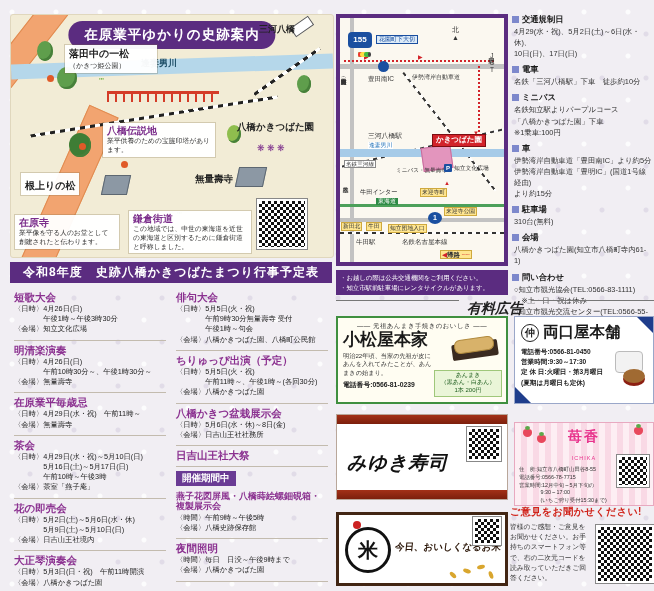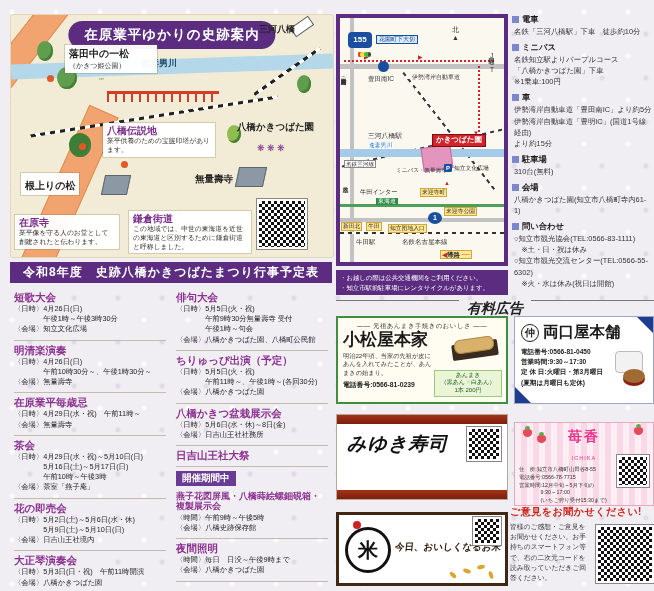--- a/index.html
+++ b/index.html
@@ -77,21 +77,21 @@
   .km-price{font-size:6px;color:#1c5c1c;background:#eaf5d8;border:1px solid #9fc77a;padding:1px 2px;text-align:center;line-height:1.3;}
   #ad-ryoguchi{left:514px;top:316px;width:140px;height:88px;border:1px solid #9aa7c9;padding:5px 6px;position:absolute;}
   .corner{width:0;height:0;border-style:solid;}
   .rg-row{display:flex;align-items:center;gap:4px;}
   .circle-mark{width:16px;height:16px;border:1.6px solid #222;border-radius:50%;display:flex;align-items:center;justify-content:center;
     font-family:"Liberation Serif","DejaVu Serif",serif;font-weight:bold;font-size:10px;color:#222;flex:0 0 auto;}
   .rg-name{font-family:"Liberation Serif","DejaVu Serif",serif;font-weight:bold;font-size:15.5px;color:#181818;white-space:nowrap;}
   .rg-lines{font-size:6.6px;color:#222;line-height:1.55;margin-top:4px;font-weight:bold;}
   #ad-miyuki{left:336px;top:414px;width:172px;height:86px;border:1px solid #b9a79a;}
   .my-bar{left:0;width:172px;height:9px;background:linear-gradient(#a33118,#7c1f0c);}
-  .my-name{font-family:"Liberation Serif","DejaVu Serif",serif;font-weight:bold;font-size:19px;color:#111;font-style:italic;letter-spacing:1px;}
+  .my-name{font-family:"Liberation Serif","DejaVu Serif",serif;font-weight:bold;font-size:19px;color:#111;font-style:italic;letter-spacing:1px;margin-top:19px;}
   .my-lines{font-size:8px;font-weight:bold;color:#222;line-height:1.6;}
   #ad-ichika{left:514px;top:422px;width:140px;height:84px;border:1px solid #e8a9c0;
     background:repeating-linear-gradient(90deg,#fdeef3 0 6px,#f9d9e5 6px 12px);padding:3px 4px;}
   .ic-name{color:#e8338c;font-weight:bold;font-size:14px;letter-spacing:2px;}
   .ic-sub{color:#e8338c;font-size:5.5px;letter-spacing:1px;}
   .ic-lines{font-size:5.4px;color:#333;line-height:1.45;}
   .berry{width:9px;height:8px;background:#e8485c;border-radius:50% 50% 60% 60%;position:absolute;}
   .berry:after{content:"";position:absolute;left:2px;top:-3px;width:5px;height:4px;background:#5da84a;border-radius:50%;}
   #ad-rice{left:336px;top:512px;width:172px;height:74px;border:3px solid #422614;padding:3px;}
   .rice-logo{width:40px;height:40px;border:3px solid #111;border-radius:50%;display:flex;align-items:center;justify-content:center;
@@ -285,20 +285,28 @@
     <span class="am" style="left:62px;top:220px;font-size:6.5px;">名鉄名古屋本線</span>
     <span class="am ylabel" style="left:100px;top:232px;font-size:6.5px;font-weight:bold;"><span style="color:#d2232a;">◀</span><span>帰路</span> <span style="color:#d2232a;">┄┄</span></span>
   </div>
   <div id="amap-notes" class="abs pre">・お越しの際は公共交通機関をご利用ください。
 ・知立市駅前駐車場にレンタサイクルがあります。</div>
 
   <div id="info" class="abs">
     <div class="inf-sec">
       <div class="inf-h">
           <span class="sq"></span>
+          <span>交通規制日</span>
+        </div>
+      <div class="inf-lines pre">4月29(水・祝)、5月2日(土)～6日(水・休)、
+10日(日)、17日(日)</div>
+    </div>
+    <div class="inf-sec">
+      <div class="inf-h">
+          <span class="sq"></span>
           <span>電車</span>
         </div>
       <div class="inf-lines pre">名鉄「三河八橋駅」下車　徒歩約10分</div>
     </div>
     <div class="inf-sec">
       <div class="inf-h">
           <span class="sq"></span>
           <span>ミニバス</span>
         </div>
       <div class="inf-lines pre">名鉄知立駅よりパープルコース

